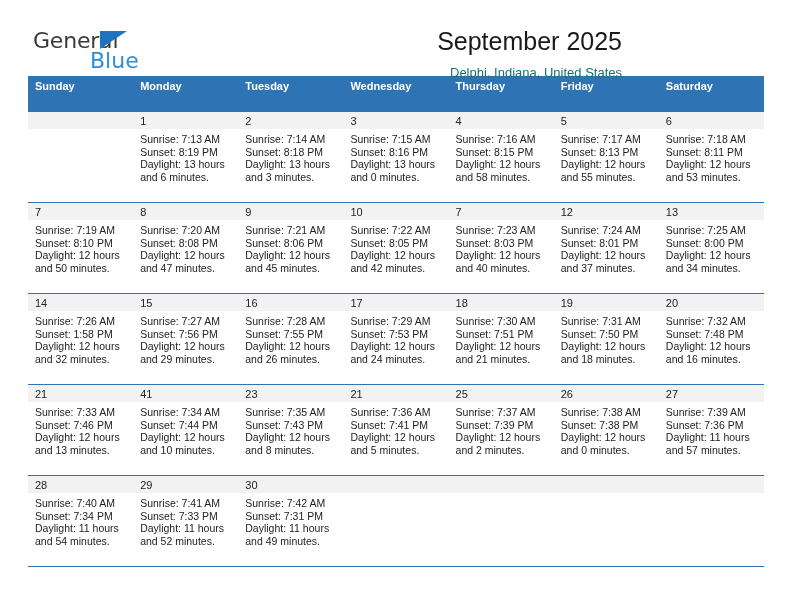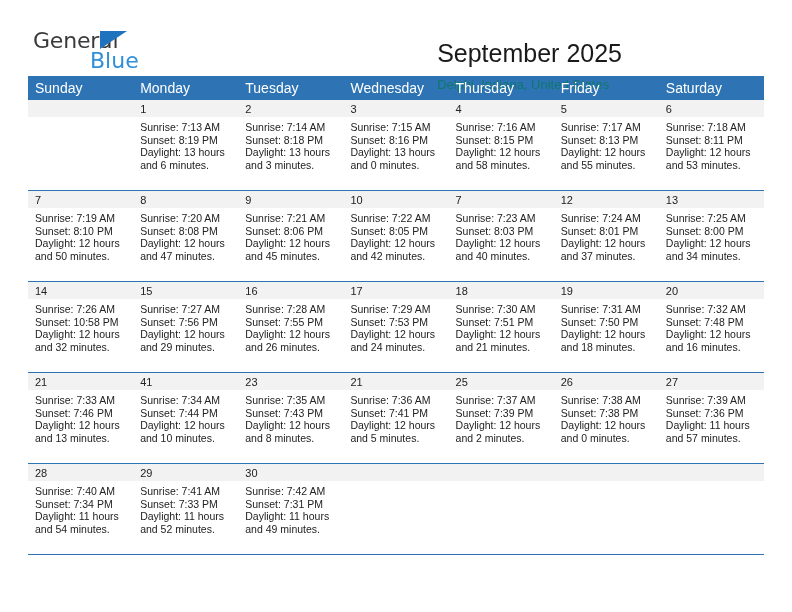--- a/index.html
+++ b/index.html
@@ -58,24 +58,23 @@
   }
   .logo-blue {
     position: absolute;
     left: 62px;
     top: 22px;
     font-size: 22px;
     color: #2f8fd8;
     font-family: "DejaVu Sans", sans-serif;
   }
   .titlebox {
-    text-align: left;
+    text-align: right;
     flex: 0 0 auto;
     padding-right: 2px;
-    margin-top: 12px;
   }
   .cal-title {
     font-size: 25px;
     color: #1a1a1a;
     line-height: 30px;
     font-weight: normal;
     white-space: nowrap;
   }
   .cal-subtitle {
     font-size: 13px;
@@ -88,24 +87,24 @@
   
   .calendar {
     width: 736px;
     border-collapse: collapse;
     table-layout: fixed;
     margin-top: 4px;
   }
   .calendar th {
     background: #2e74b5;
     color: #ffffff;
-    font-size: 14px;
-    font-weight: normal;
+    font-size: 11px;
+    font-weight: bold;
     text-align: left;
-    padding: 4px 0 4px 7px;
+    padding: 4px 0 20px 7px;
     height: 18px;
     box-sizing: border-box;
     border: none;
   }
   .calendar td {
     vertical-align: top;
     padding: 0;
     border: none;
     border-bottom: 1px solid #2e74b5;
     height: 90px;
@@ -297,21 +296,21 @@
               <div class="daylight">Daylight: 12 hours</div>
               <div class="daylight">and 34 minutes.</div>
             </div>
           </td>
         </tr>
         <tr class="week">
           <td>
             <div class="daynum">14</div>
             <div class="dayinfo">
               <div>Sunrise: 7:26 AM</div>
-              <div>Sunset: 10:58 PM</div>
+              <div>Sunset: 1:58 PM</div>
               <div class="daylight">Daylight: 12 hours</div>
               <div class="daylight">and 32 minutes.</div>
             </div>
           </td>
           <td>
             <div class="daynum">15</div>
             <div class="dayinfo">
               <div>Sunrise: 7:27 AM</div>
               <div>Sunset: 7:56 PM</div>
               <div class="daylight">Daylight: 12 hours</div>

